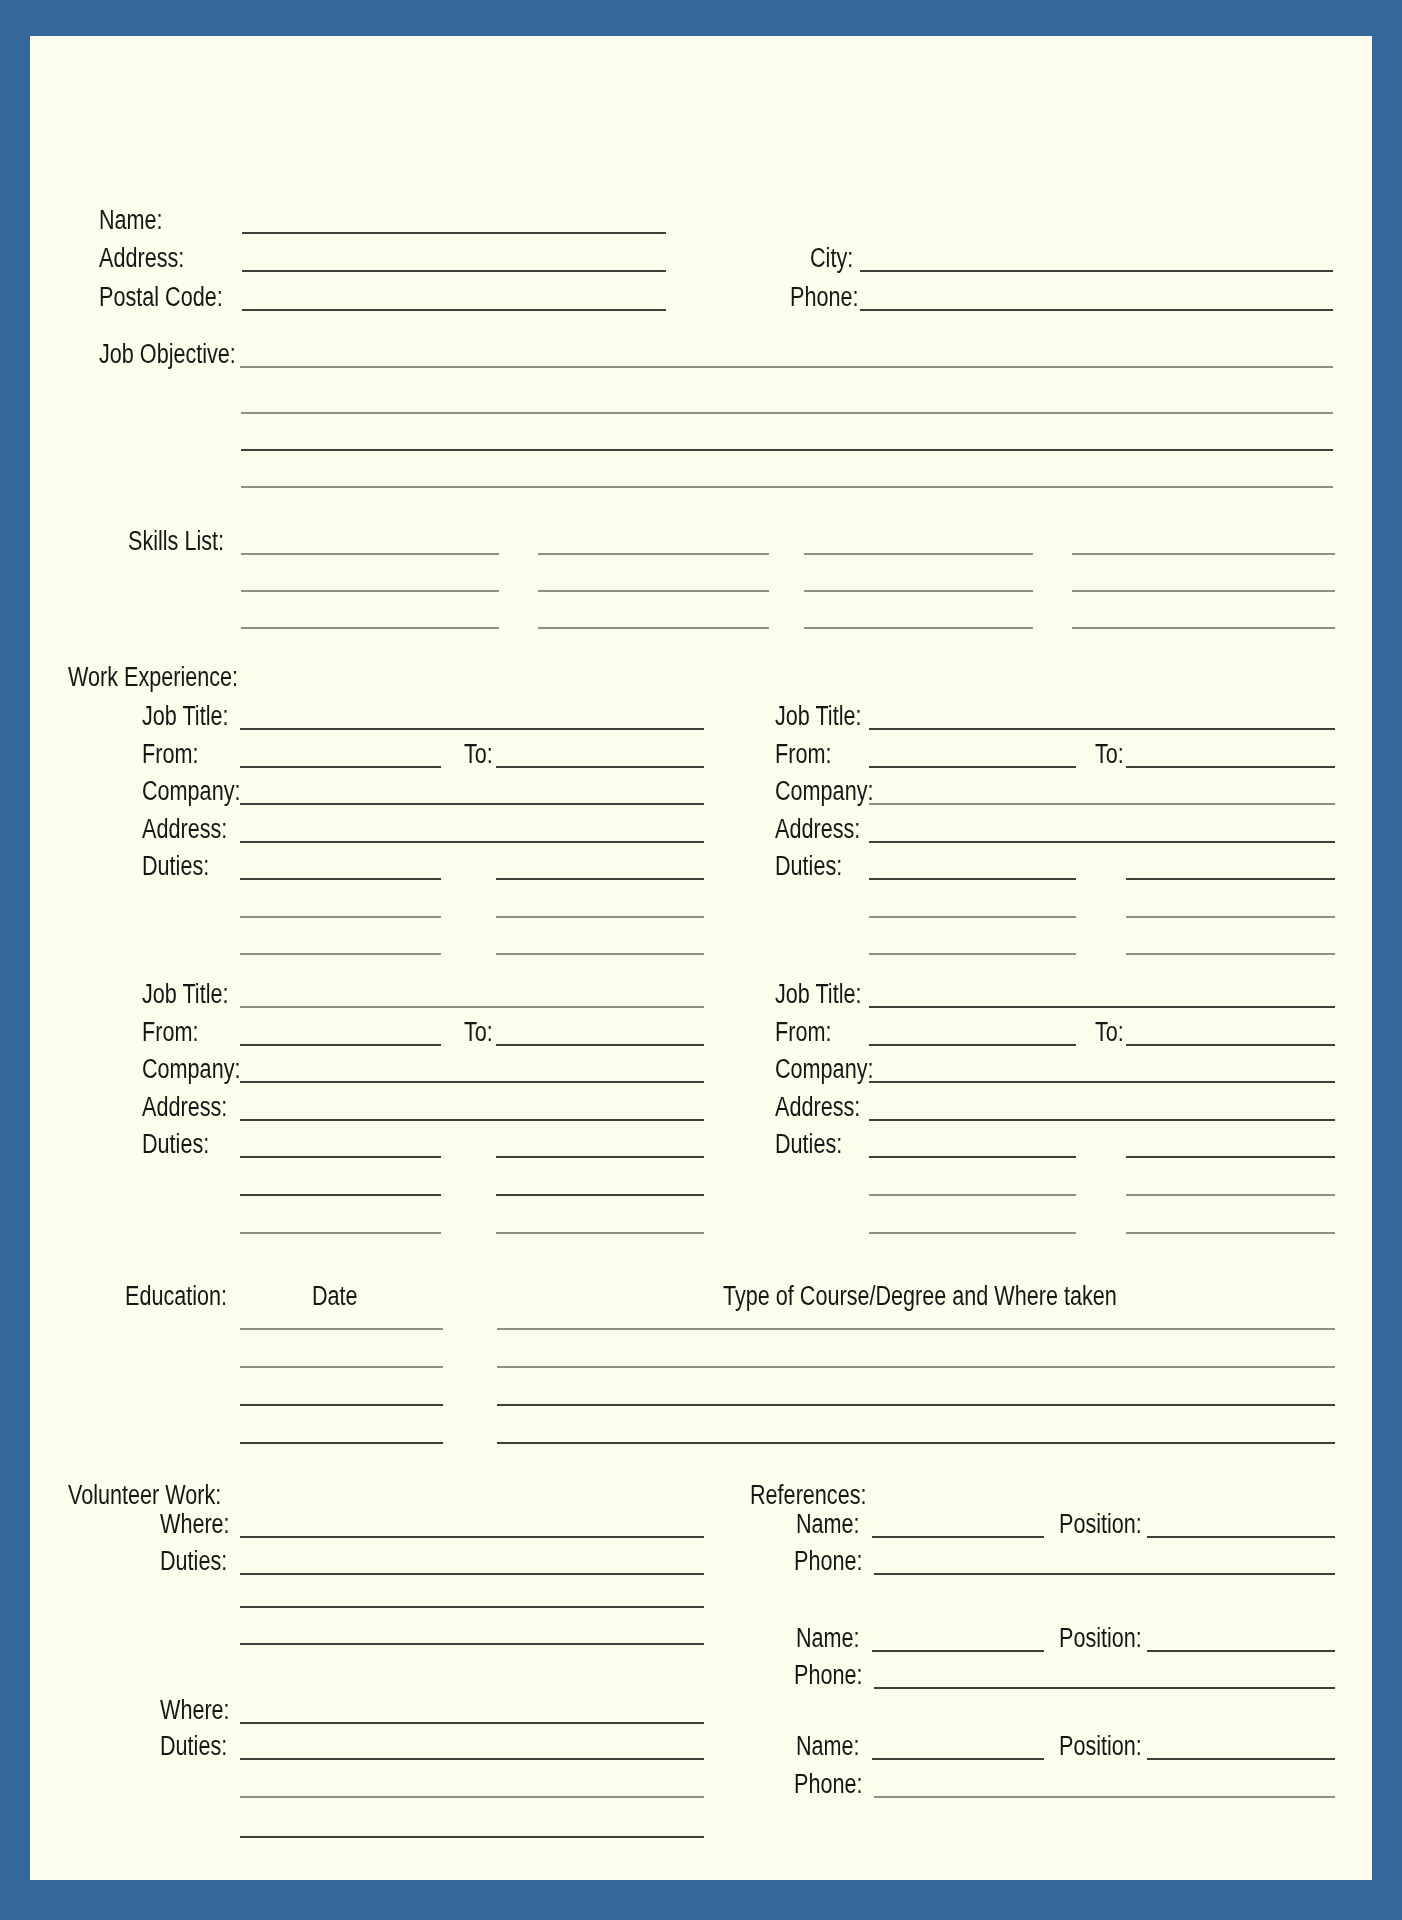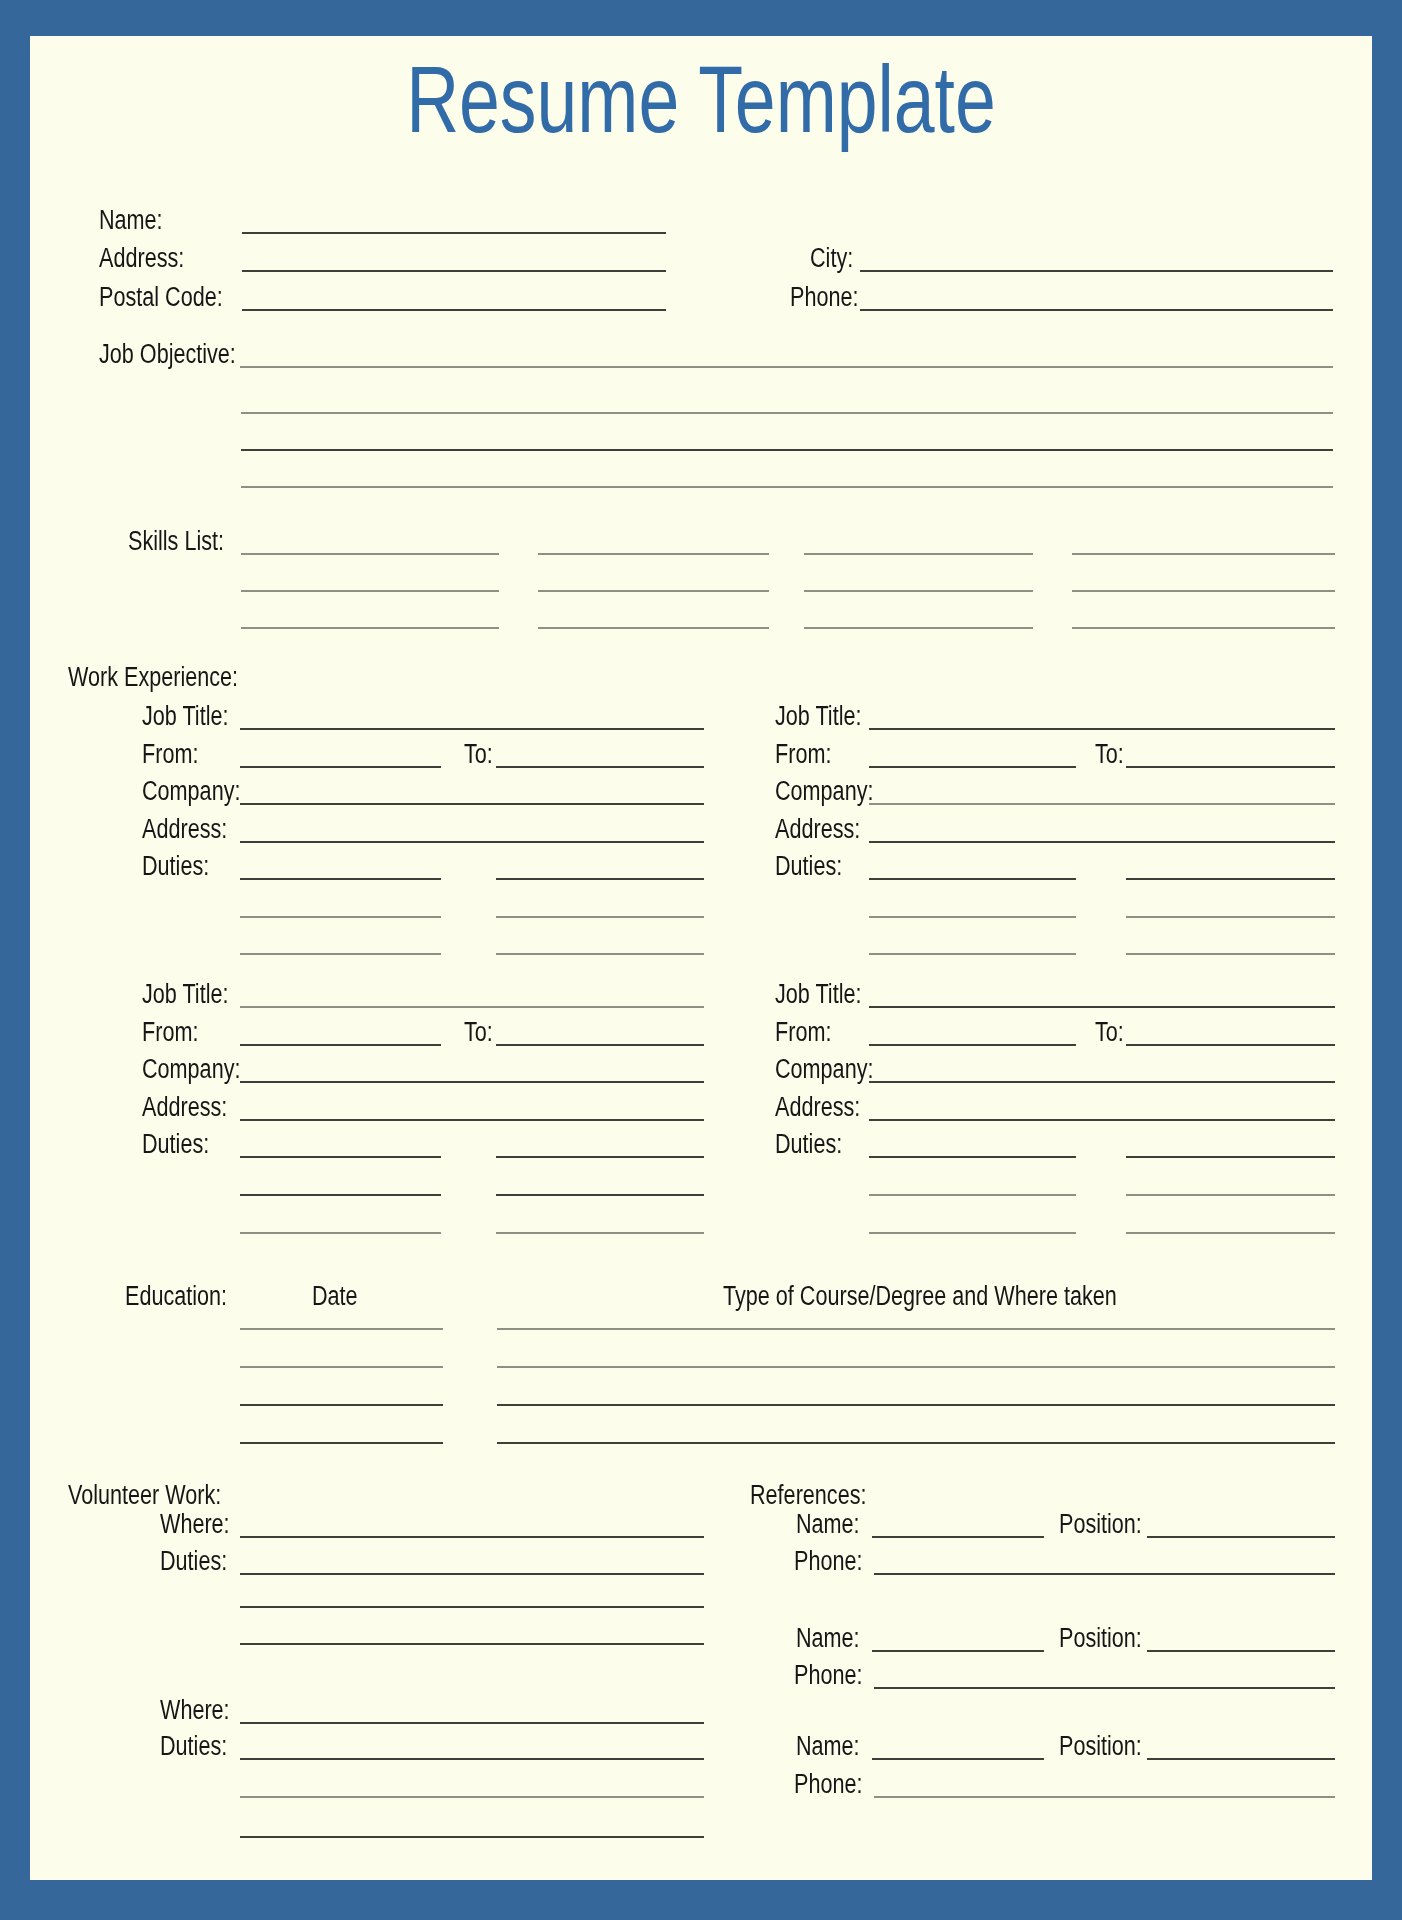--- a/index.html
+++ b/index.html
@@ -43,23 +43,20 @@
     background:#3F3F39;
   }
   .ln.lt{background:#8F8F85;}
 </style>
 </head>
 <body>
 
 <div id="frame">
   <div id="paper"></div>
 
-  <div id="title-wrap">
-    <span id="title">Resume Template</span>
-  </div>
 
   <div class="lbl" style="left:99px;top:207px">Name:</div>
   <div class="lbl" style="left:99px;top:245px">Address:</div>
   <div class="lbl" style="left:810px;top:245px">City:</div>
   <div class="lbl" style="left:99px;top:284px">Postal Code:</div>
   <div class="lbl" style="left:790px;top:284px">Phone:</div>
 
   <div class="lbl" style="left:99px;top:341px">Job Objective:</div>
   <div class="lbl" style="left:128px;top:528px">Skills List:</div>
 

